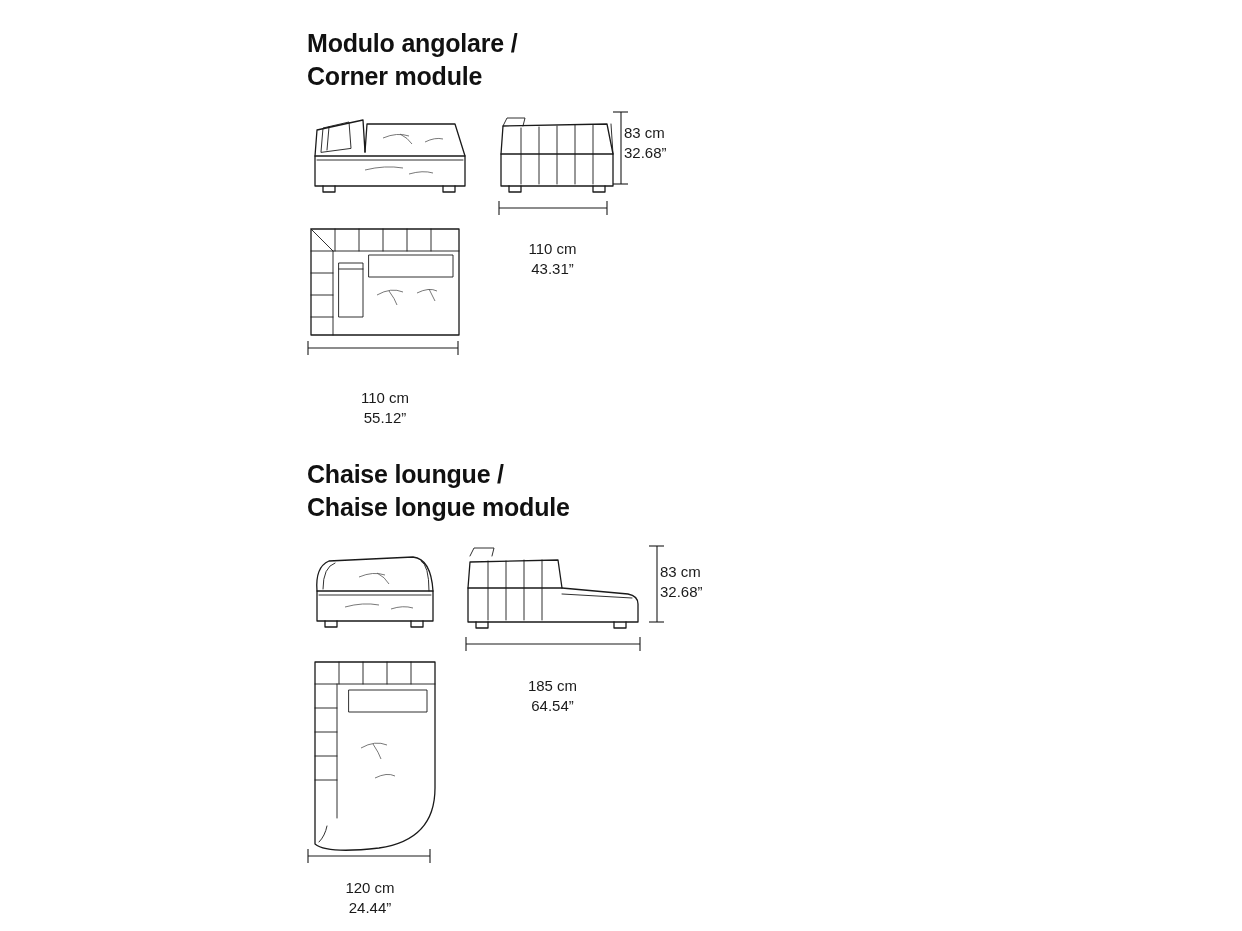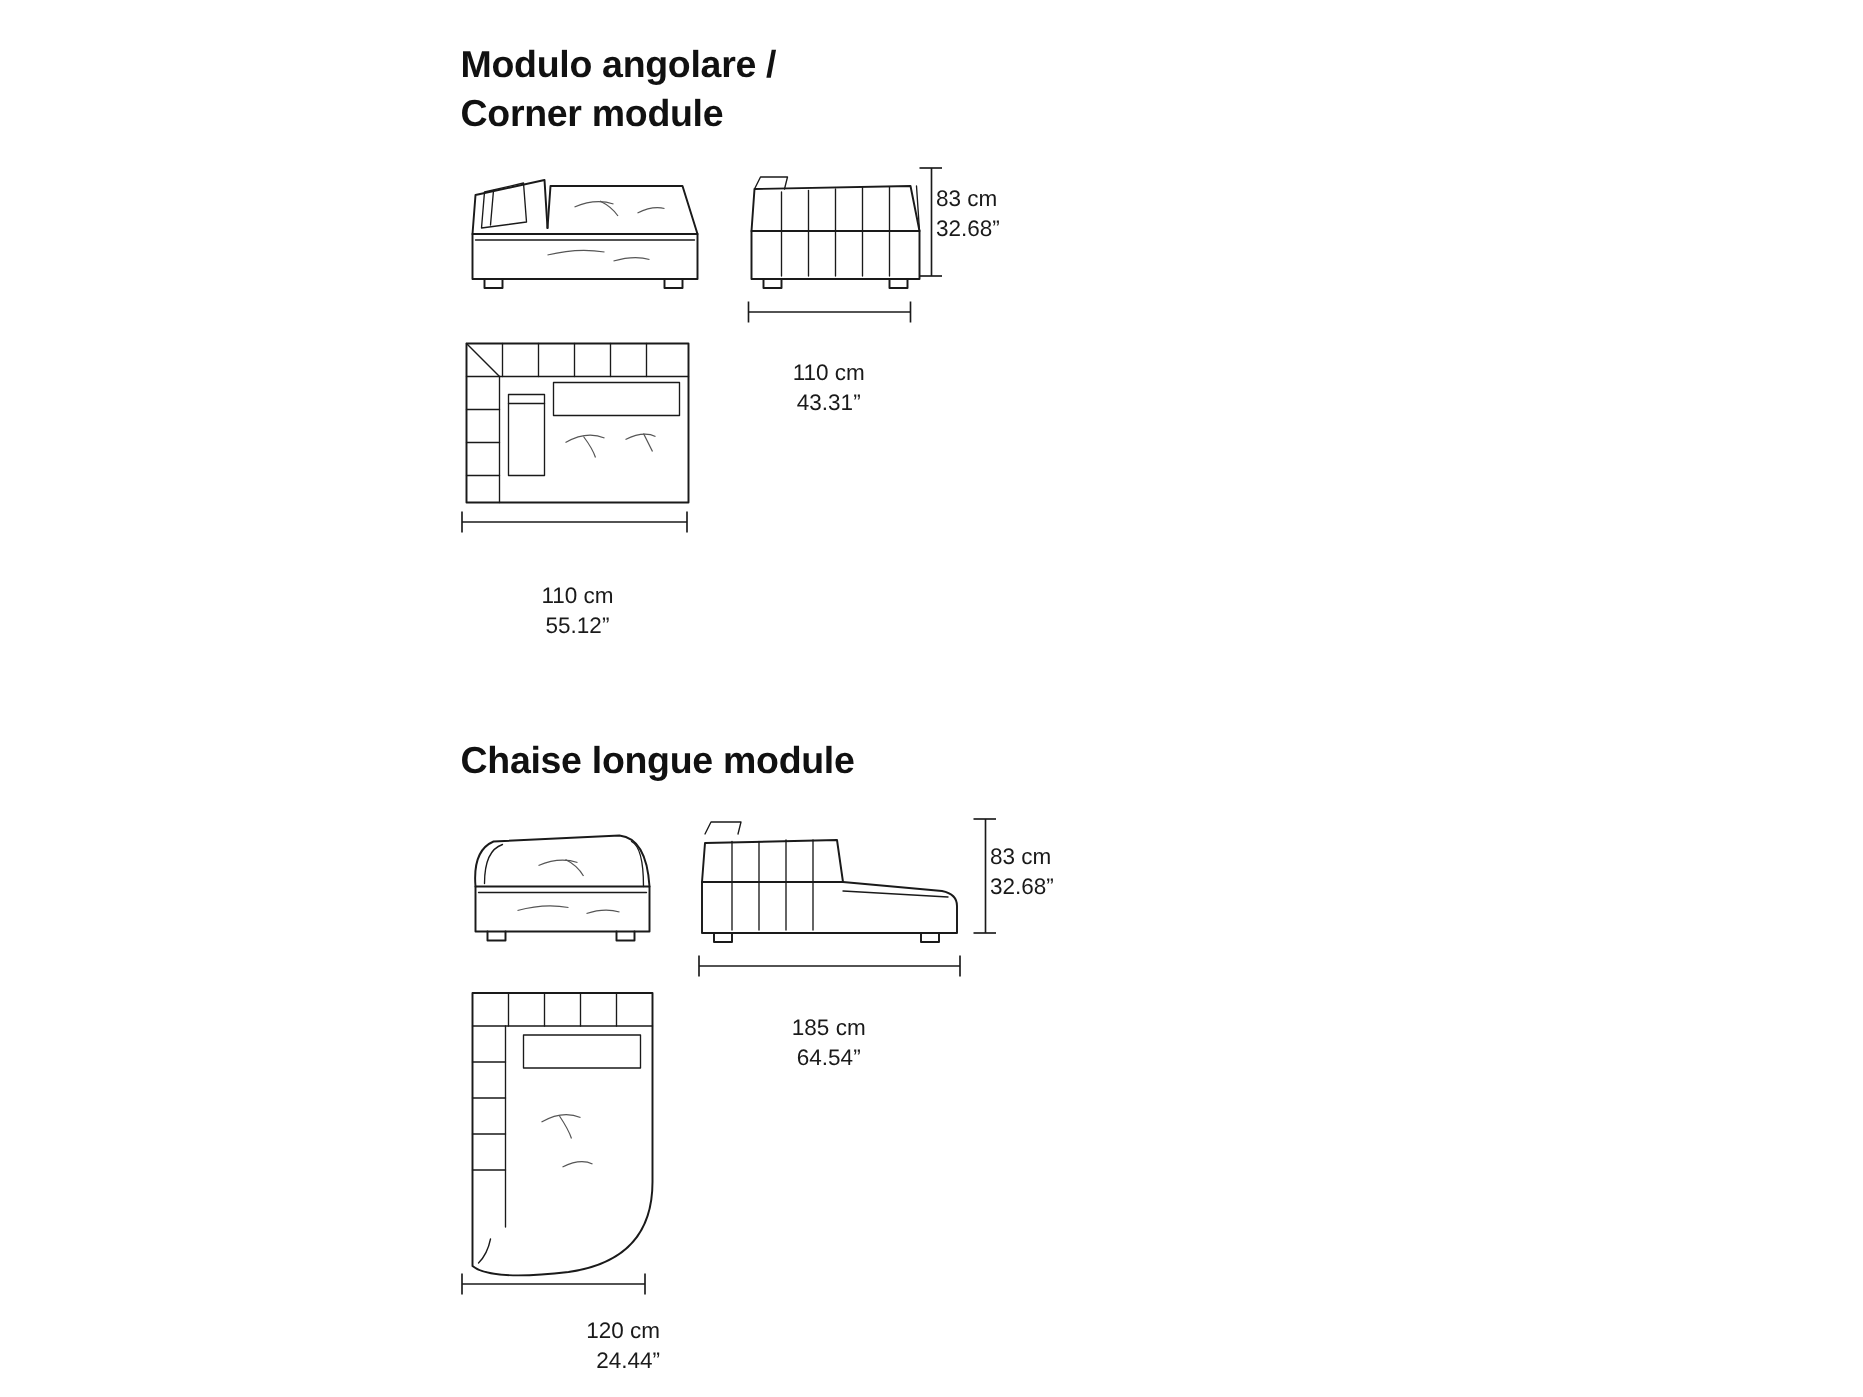--- a/index.html
+++ b/index.html
@@ -179,21 +179,21 @@
         <path class="dimline" d="M152 1 L152 15"></path>
         <path class="dimline" d="M2 8 L152 8"></path>
       </svg>
     </div>
     <div class="dim-label center" style="left:300px;top:356px;width:170px;"><span>110 cm</span><br><span>55.12”</span></div>
 
   </div>
 
   <div class="section" style="left:0;top:440px;width:1242px;height:491px;">
 
-    <div class="section-title" style="position:absolute;left:307px;top:18px;"><br><span>Chaise longue module</span></div>
+    <div class="section-title" style="position:absolute;left:307px;top:18px;"><span>Chaise loungue /</span><br><span>Chaise longue module</span></div>
 
     <div style="position:absolute;left:305px;top:105px;">
       <svg width="150" height="90" viewBox="0 0 150 90">
         <path class="ln" d="M12 46 L12 76 L128 76 L128 46 Z" fill="#fff"></path>
         <path class="ln" d="M12 46 Q 10 22 24 16 L108 12 Q 126 14 128 46" fill="#fff"></path>
         <path class="ln-thin" d="M14 50 L126 50"></path>
 
         <path class="ln-thin" d="M18 44 Q 18 22 30 18"></path>
 
         <path class="ln-thin" d="M116 16 Q 124 20 124 46"></path>
@@ -270,17 +270,17 @@
     </div>
     <div class="dim-label center" style="left:460px;top:204px;width:185px;text-align:center;"><span>185 cm</span><br><span>64.54”</span></div>
 
     <div style="position:absolute;left:306px;top:408px;">
       <svg width="126" height="16" viewBox="0 0 126 16">
         <path class="dimline" d="M2 1 L2 15"></path>
         <path class="dimline" d="M124 1 L124 15"></path>
         <path class="dimline" d="M2 8 L124 8"></path>
       </svg>
     </div>
-    <div class="dim-label center" style="left:300px;top:406px;width:140px;text-align:right;"><span>120 cm</span><br><span>24.44”</span></div>
+    <div class="dim-label center" style="left:300px;top:406px;width:140px;"><span>120 cm</span><br><span>24.44”</span></div>
 
   </div>
 
 </div>
 
 </body></html>

